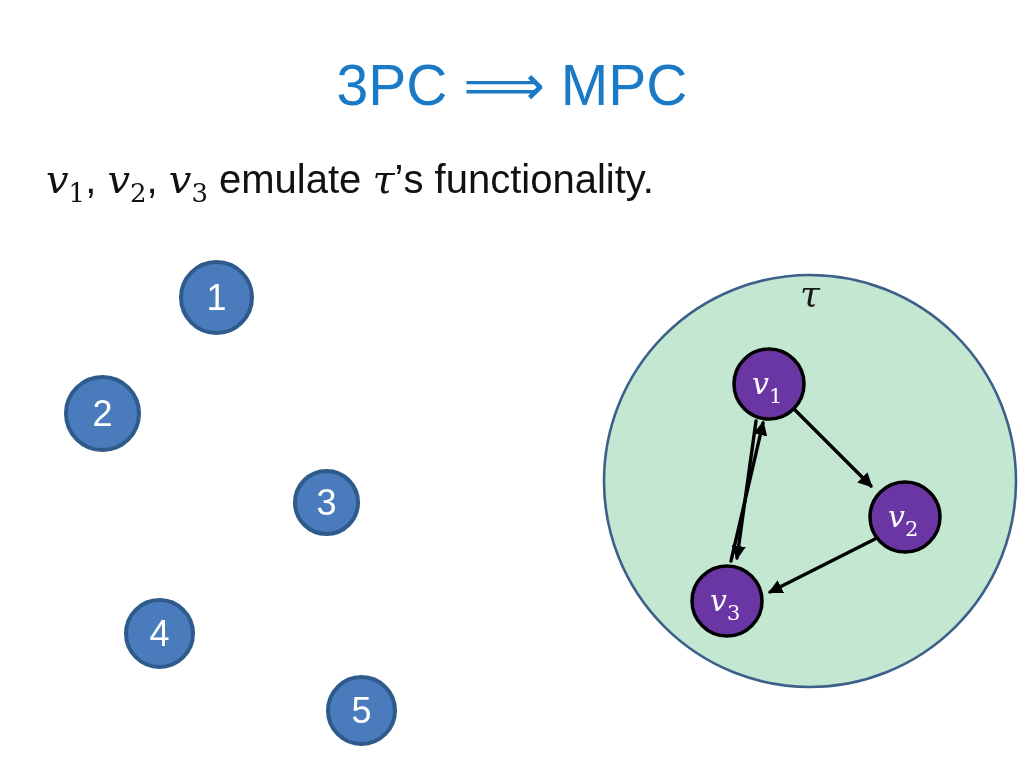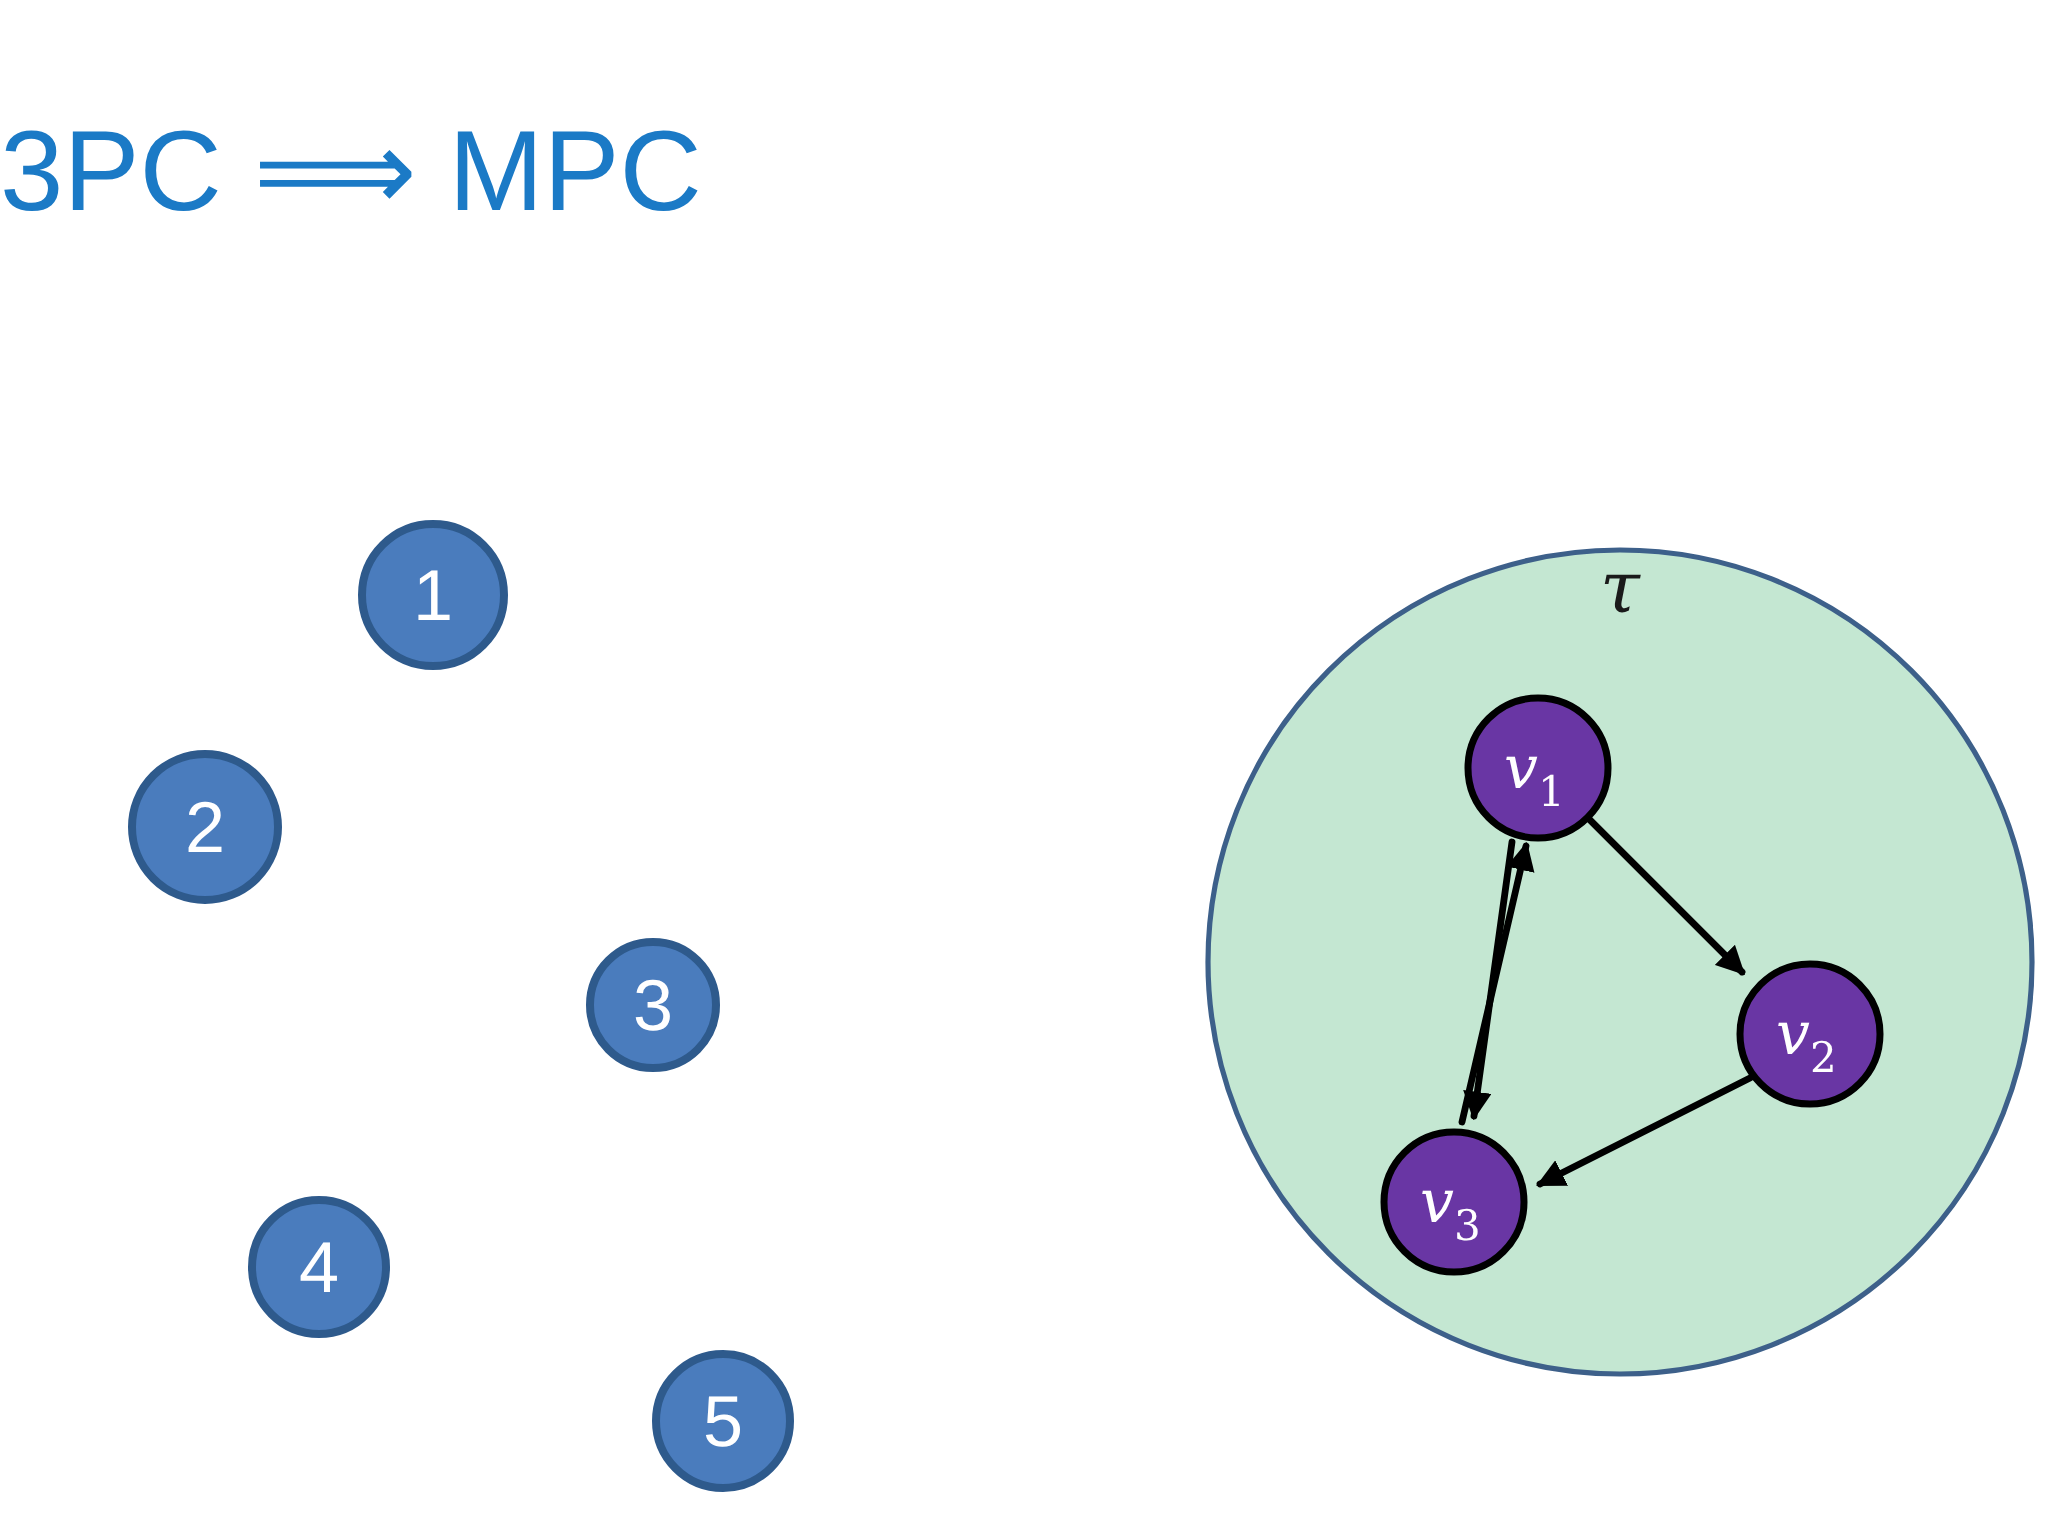--- a/index.html
+++ b/index.html
@@ -9,20 +9,21 @@
     height: 768px;
     background: #ffffff;
     font-family: "Liberation Sans", sans-serif;
     overflow: hidden;
   }
   .title {
     position: absolute;
     top: 52px;
     left: 0;
     width: 100%;
+    text-align: center;
     font-size: 57px;
     font-weight: 400;
     color: #1B7AC6;
   }
   .subtitle {
     position: absolute;
     top: 156px;
     left: 46px;
     font-size: 40px;
     color: #111111;
@@ -79,20 +80,21 @@
     font-style: normal;
   }
 </style>
 </head>
 <body>
 
 <div class="slide">
 
   <div class="title">3PC ⟹ MPC</div>
 
+  <div class="subtitle"><span class="m"><span>v</span><sub>1</sub></span><span>, </span><span class="m"><span>v</span><sub>2</sub></span><span>, </span><span class="m"><span>v</span><sub>3</sub></span><span> emulate </span><span class="m">τ</span><span>’s functionality.</span></div>
 
   <div class="party p1">
       <span>1</span>
     </div>
   <div class="party p2">
       <span>2</span>
     </div>
   <div class="party p3">
       <span>3</span>
     </div>

